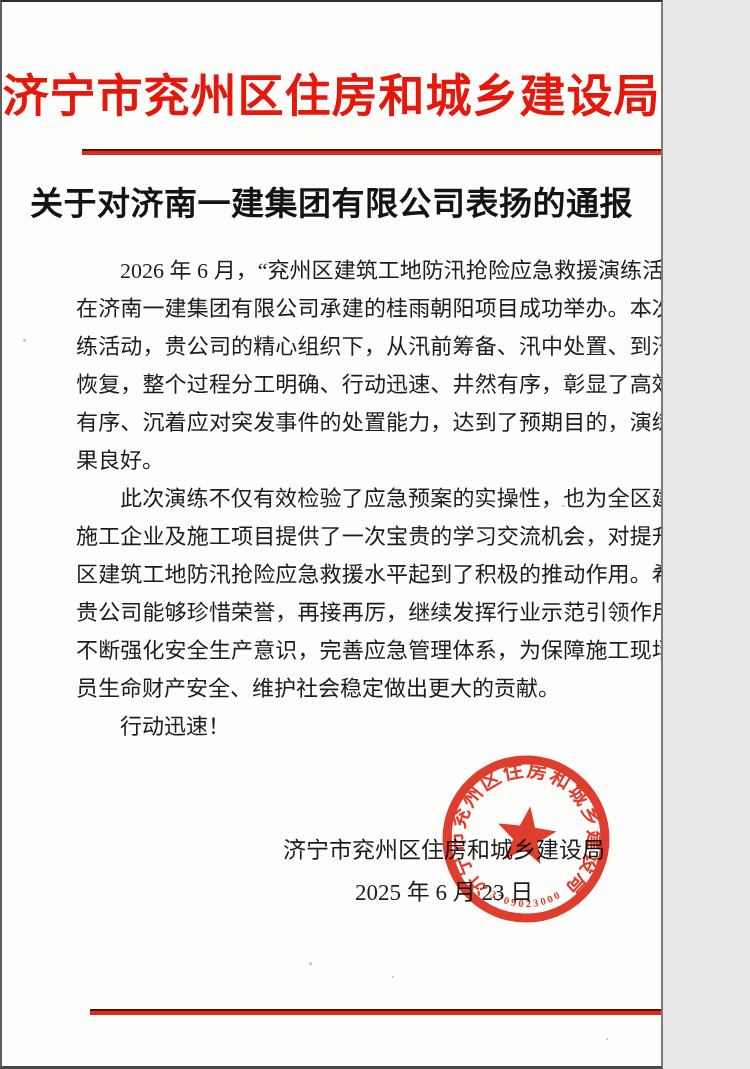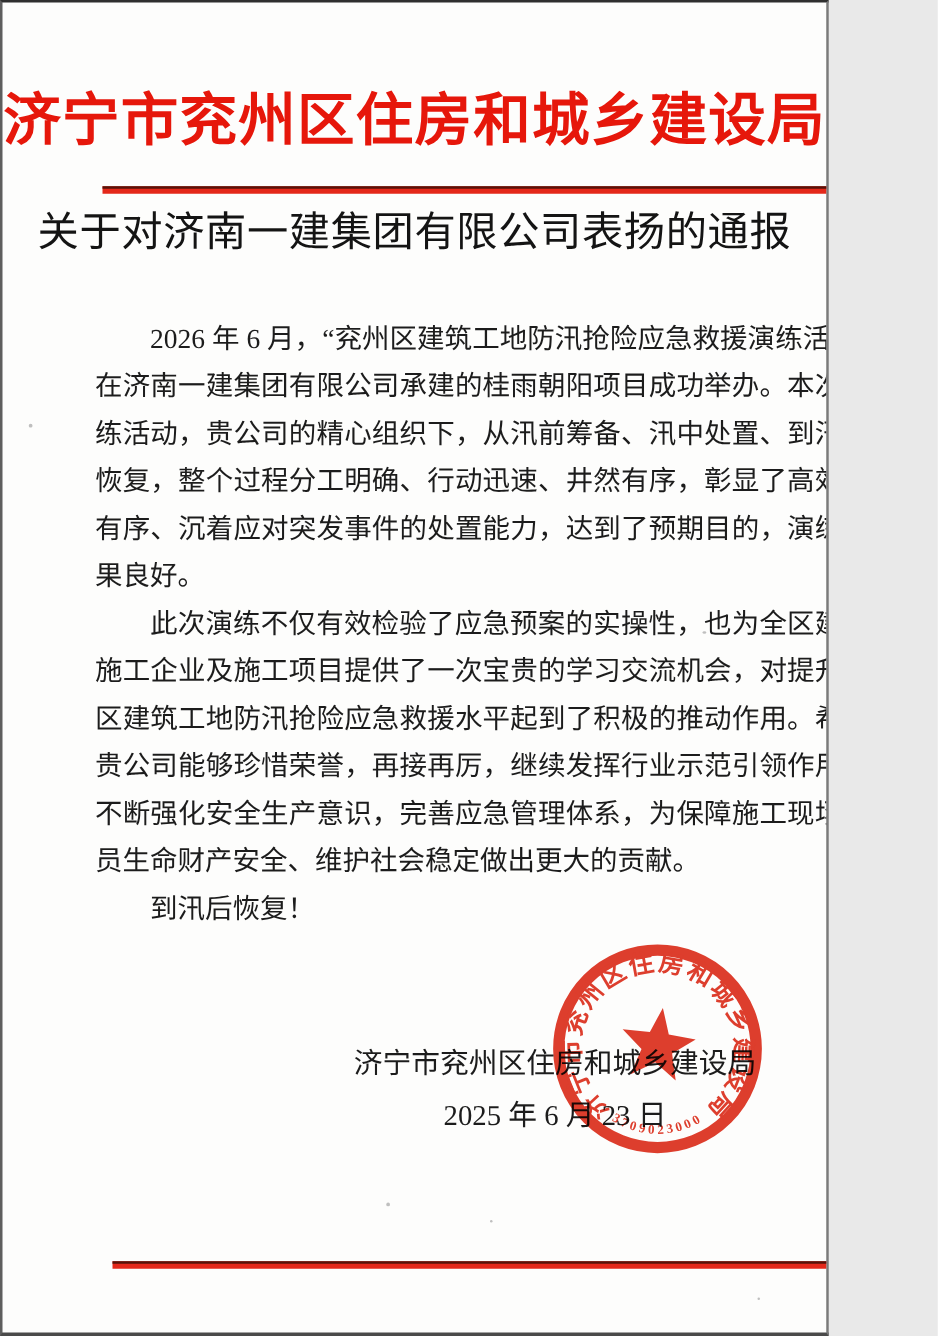--- a/index.html
+++ b/index.html
@@ -15,22 +15,22 @@
     font-size:46px; line-height:62px; font-weight:bold; color:#e6170b;
     letter-spacing:1px; white-space:nowrap;
   }
   .red-rule {
     position:absolute; height:4px; background:#e4281a;
     border-top:2px solid #57130a;
   }
   .rule-top { top:147px; left:80px; width:602px; }
   .rule-bottom { top:1007px; left:88px; width:600px; }
   .doc-title {
-    position:absolute; top:162px; left:0; right:0; margin:0; text-align:center;
-    font-size:33px; line-height:46px; font-weight:normal; color:#141414;
+    position:absolute; top:162px; left:0; right:0; margin:17px; text-align:center;
+    font-size:33px; line-height:46px; font-weight:bold; color:#141414;
     letter-spacing:0.5px; white-space:nowrap;
   }
   .body-text {
     position:absolute; top:250px; left:74px; width:620px;
     font-size:22px; line-height:38px; color:#1c1c1c;
     text-align:justify; text-justify:inter-ideograph;
   }
   .body-text p { margin:0; text-indent:2em; }
   .signature {
     position:absolute; top:828px; right:56px; text-align:center;
@@ -50,21 +50,21 @@
 
   <div class="agency-header">济宁市兖州区住房和城乡建设局</div>
 
   <div class="red-rule rule-top"></div>
 
   <h1 class="doc-title">关于对济南一建集团有限公司表扬的通报</h1>
 
   <div class="body-text">
     <p>2026 年 6 月，“兖州区建筑工地防汛抢险应急救援演练活动”在济南一建集团有限公司承建的桂雨朝阳项目成功举办。本次演练活动，贵公司的精心组织下，从汛前筹备、汛中处置、到汛后恢复，整个过程分工明确、行动迅速、井然有序，彰显了高效、有序、沉着应对突发事件的处置能力，达到了预期目的，演练效果良好。</p>
     <p>此次演练不仅有效检验了应急预案的实操性，也为全区建筑施工企业及施工项目提供了一次宝贵的学习交流机会，对提升全区建筑工地防汛抢险应急救援水平起到了积极的推动作用。希望贵公司能够珍惜荣誉，再接再厉，继续发挥行业示范引领作用，不断强化安全生产意识，完善应急管理体系，为保障施工现场人员生命财产安全、维护社会稳定做出更大的贡献。</p>
-    <p>到汛后恢复！</p>
+    <p>行动迅速！</p>
   </div>
 
   <div class="signature">
     <div>济宁市兖州区住房和城乡建设局</div>
     <div>2025 年 6 月 23 日</div>
   </div>
 
   <svg class="seal" viewBox="-90 -90 180 180" xmlns="http://www.w3.org/2000/svg">
     <defs>
       <path id="sealArc" d="M -31 53.7 A 62 62 0 1 1 31 53.7" fill="none"></path>

